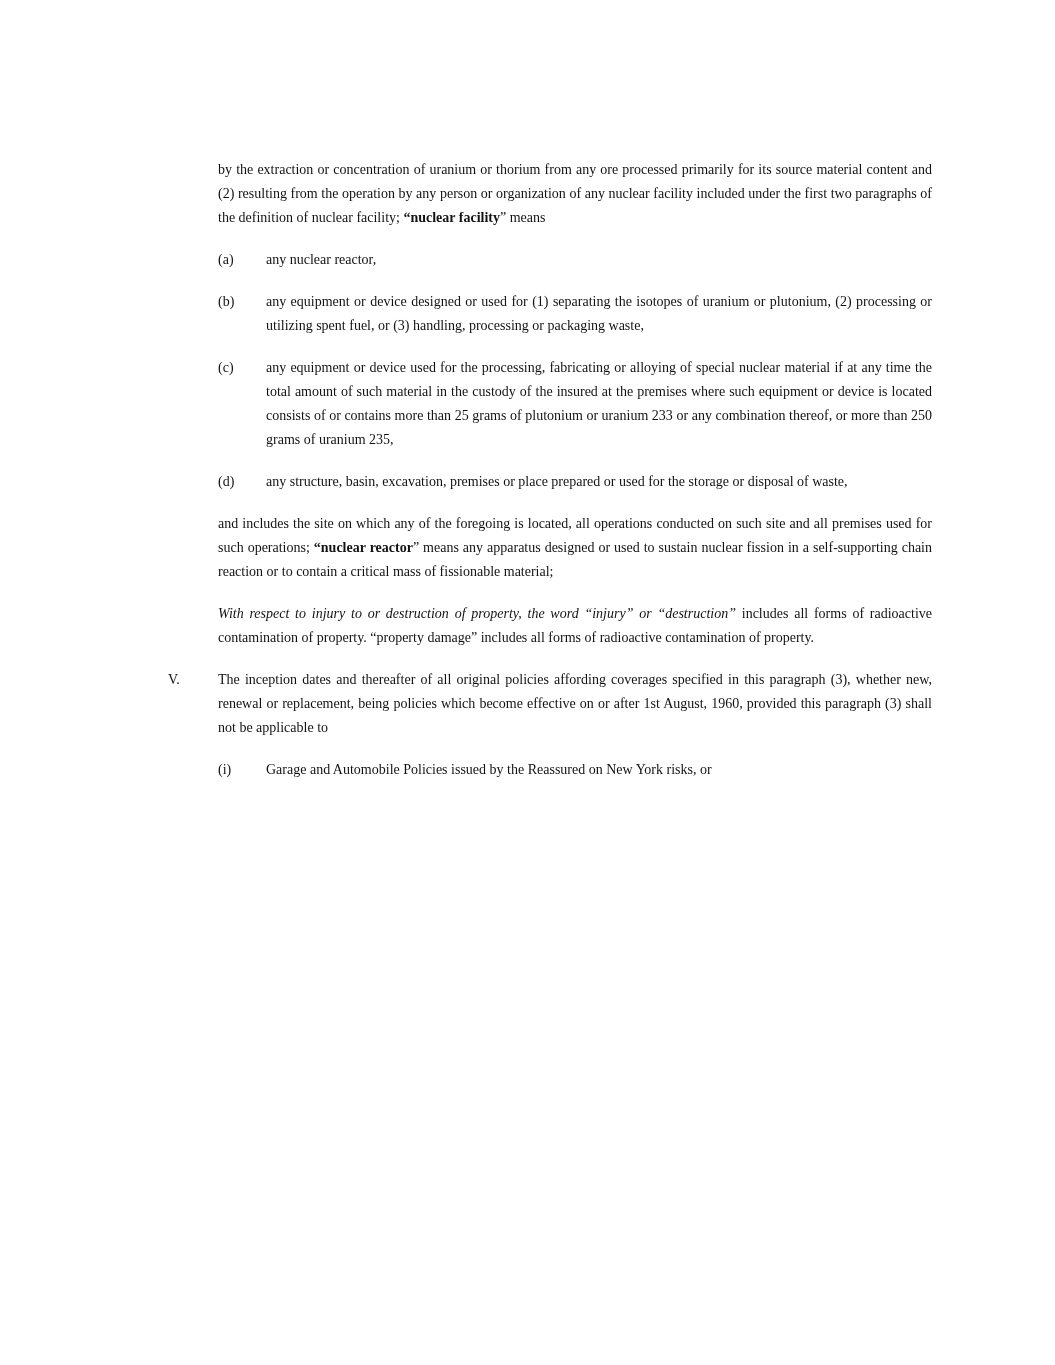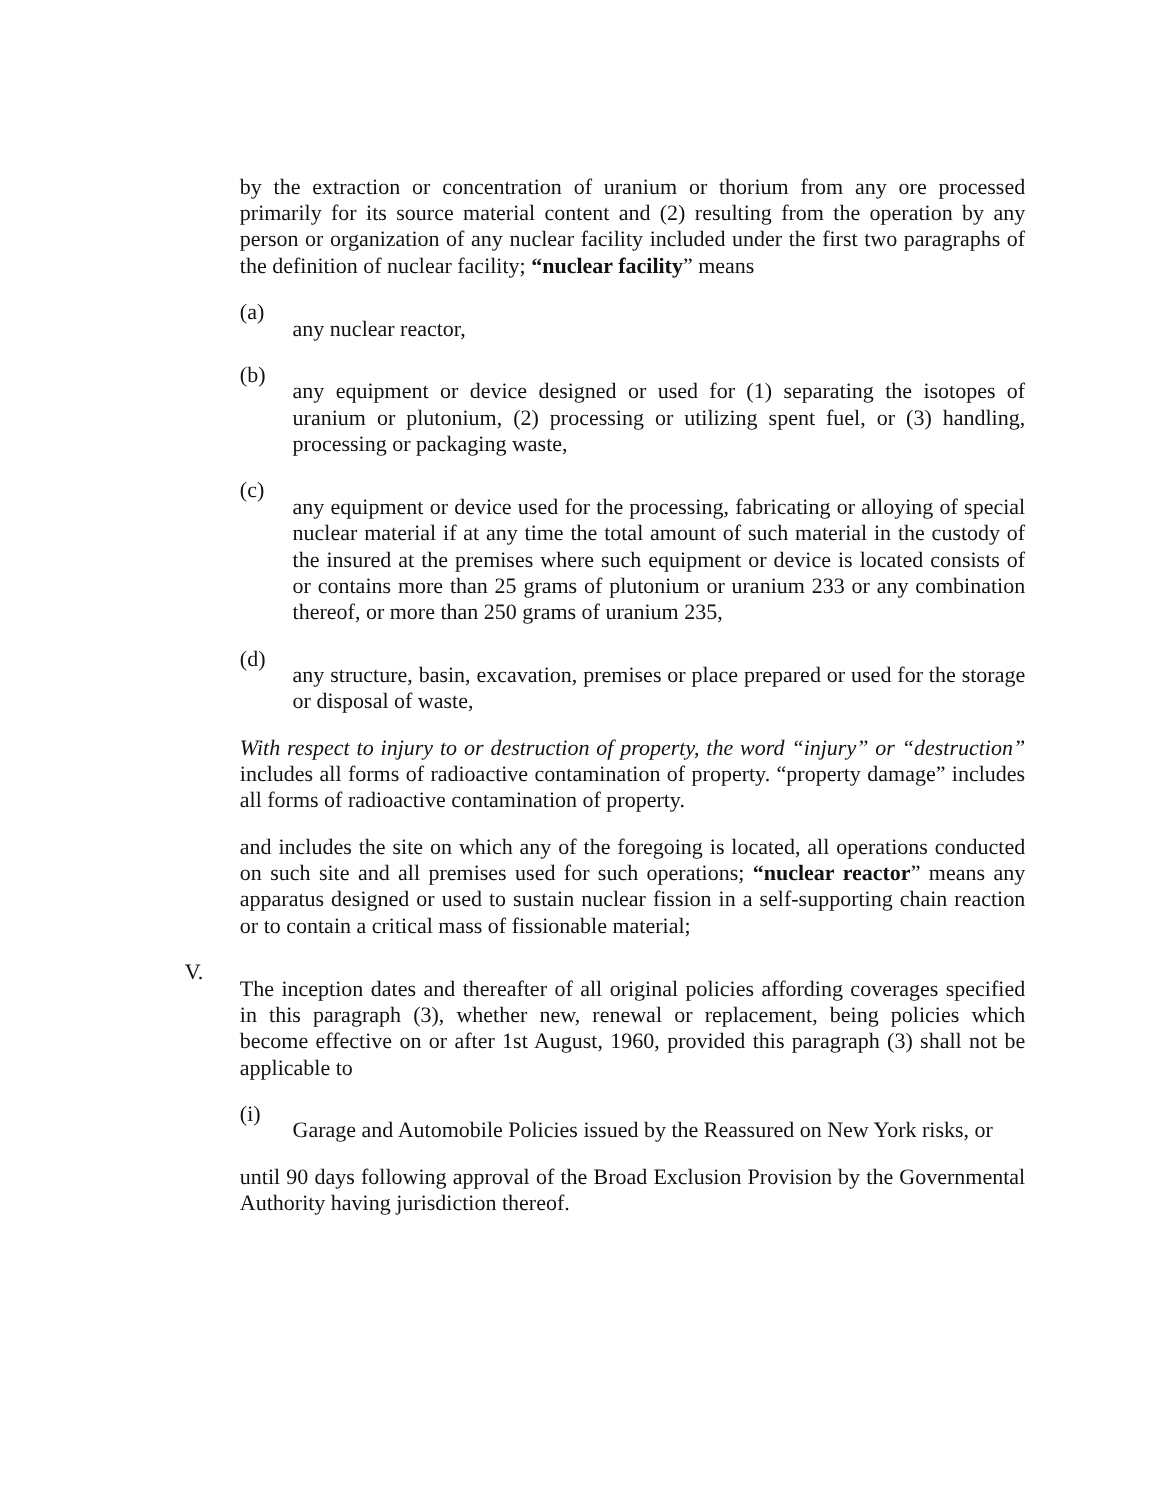--- a/index.html
+++ b/index.html
@@ -14,21 +14,21 @@
     background: #ffffff;
     overflow: hidden;
     font-family: "Liberation Serif", "DejaVu Serif", serif;
     color: #121212;
   }
   .doc {
     position: absolute;
     left: 168px;
     top: 158px;
     width: 764px;
-    font-size: 20px;
+    font-size: 14px;
     line-height: 24px;
   }
   .block {
     margin: 0 0 18px 0;
     text-align: justify;
   }
   .indent-1 {
     margin-left: 50px;
   }
   .labeled {
@@ -39,21 +39,20 @@
   }
   .labeled.lvl-1 {
     margin-left: 50px;
     grid-template-columns: 48px 1fr;
   }
   .labeled .lbl {
     text-align: left;
   }
   .labeled .txt {
     text-align: justify;
-    margin-top: 15px;
   }
   .last {
     margin-bottom: 0;
   }
   b { font-weight: bold; }
   i { font-style: italic; }
 </style>
 </head>
 <body>
 
@@ -75,31 +74,30 @@
     <div class="block labeled lvl-1">
       <span class="lbl">(c)</span>
       <span class="txt">any equipment or device used for the processing, fabricating or alloying of special nuclear material if at any time the total amount of such material in the custody of the insured at the premises where such equipment or device is located consists of or contains more than 25 grams of plutonium or uranium 233 or any combination thereof, or more than 250 grams of uranium 235,</span>
     </div>
 
     <div class="block labeled lvl-1">
       <span class="lbl">(d)</span>
       <span class="txt">any structure, basin, excavation, premises or place prepared or used for the storage or disposal of waste,</span>
     </div>
 
+    <p class="block indent-1"><span>and includes the site on which any of the foregoing is located, all operations conducted on such site and all premises used for such operations; </span><b>“nuclear reactor</b><span>” means any apparatus designed or used to sustain nuclear fission in a self-supporting chain reaction or to contain a critical mass of fissionable material;</span></p>
+
     <p class="block indent-1"><i>With respect to injury to or destruction of property, the word “injury” or “destruction”</i><span> includes all forms of radioactive contamination of property. “property damage” includes all forms of radioactive contamination of property.</span></p>
-
-    <p class="block indent-1"><span>and includes the site on which any of the foregoing is located, all operations conducted on such site and all premises used for such operations; </span><b>“nuclear reactor</b><span>” means any apparatus designed or used to sustain nuclear fission in a self-supporting chain reaction or to contain a critical mass of fissionable material;</span></p>
 
     <div class="block labeled lvl-0">
       <span class="lbl">V.</span>
       <span class="txt">The inception dates and thereafter of all original policies affording coverages specified in this paragraph (3), whether new, renewal or replacement, being policies which become effective on or after 1st August, 1960, provided this paragraph (3) shall not be applicable to</span>
     </div>
 
     <div class="block labeled lvl-1">
       <span class="lbl">(i)</span>
       <span class="txt">Garage and Automobile Policies issued by the Reassured on New York risks, or</span>
     </div>
 
 
-    <p class="block indent-1 last">until 90 days following approval of the Broad Exclusion Provision by the Governmental Authority having jurisdiction thereof.</p>
 
   </div>
 </div>
 
 </body></html>

